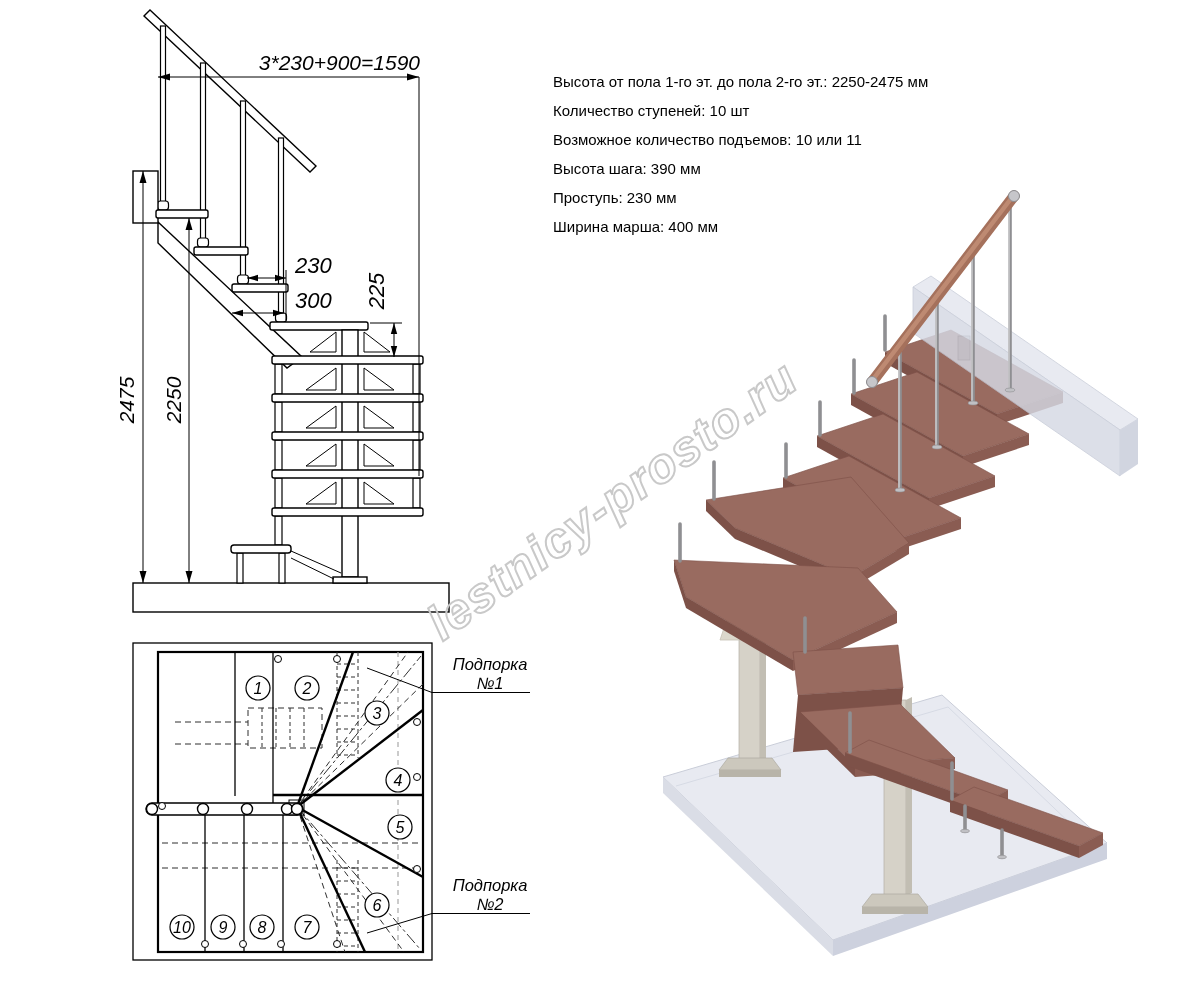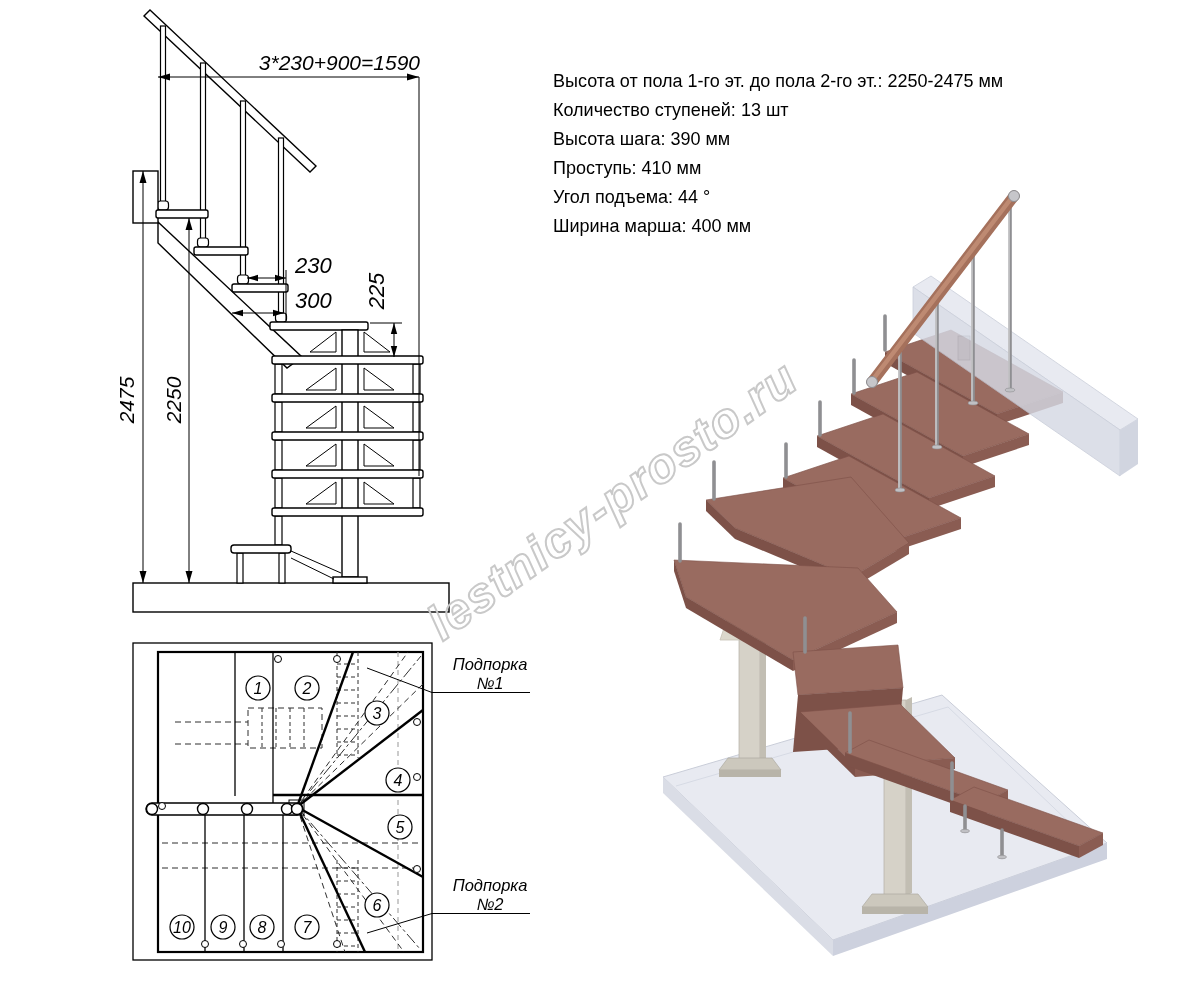--- a/index.html
+++ b/index.html
@@ -1,21 +1,21 @@
 <!DOCTYPE html>
 <html style="--wood-top: #996B60; --wood-front: #7D5148; --wood-side: #8A5C52; --handrail: #A5715C; --handrail-light: #BE8A72; --metal: #8F8F92; --metal-light: #DCDCDE; --slab-top: #E8EAF1; --slab-front: #DADDE6; --slab-side: #CDD1DE; --wall-top: #E3E6EE; --wall-front: #D5D9E4; --wall-side: #C7CCDA; --column: #D6D2C8; --column-side: #C2BEB3; --plate: #CCC8BD; --bracket: #DCD8CC; --watermark: #C9C9C9; --line: #000000;"><head>
 <meta charset="utf-8">
 <style>
   html,body{margin:0;padding:0;background:#fff;}
   body{font-family:"Liberation Sans",sans-serif;}
   .canvas{position:relative;width:1191px;height:993px;background:#fff;overflow:hidden;padding-left:36px;}
   .drawing-svg{position:absolute;left:0;top:0;}
   
   .specs{position:absolute;left:553px;top:67px;width:520px;color:#000;}
-  .specs .spec-line{font-size:18px;line-height:29px;white-space:nowrap;}
+  .specs .spec-line{font-size:15px;line-height:29px;white-space:nowrap;}
   
   .tl{fill:#fff;stroke:#000;stroke-width:1.4;}
   .tl12{fill:#fff;stroke:#000;stroke-width:1.2;}
   .tl2{fill:#fff;stroke:#000;stroke-width:2.2;}
   .ln{stroke:#000;stroke-width:1;fill:none;}
   .ln13{stroke:#000;stroke-width:1.3;fill:none;}
   .thk{stroke:#000;stroke-width:2.4;fill:none;}
   .dsh{stroke:#2f2f2f;stroke-width:1;fill:none;stroke-dasharray:6 4;}
   .dshs{stroke:#2f2f2f;stroke-width:1;fill:none;stroke-dasharray:4 3;}
   .dshg{stroke:#a9a9a9;stroke-width:1.2;fill:none;stroke-dasharray:5 4;}
@@ -401,20 +401,20 @@
         <line class="rail" x1="872" y1="382" x2="1014" y2="196"></line>
         <line class="rail-hi" x1="874" y1="378" x2="1013" y2="196"></line>
         <circle class="cap" cx="872" cy="382" r="5.5"></circle>
         <circle class="cap" cx="1014" cy="196" r="5.5"></circle>
       </g>
     </g>
   </svg>
 
   <div class="specs">
     <div class="spec-line">Высота от пола 1-го эт. до пола 2-го эт.: 2250-2475 мм</div>
-    <div class="spec-line">Количество ступеней: 13 шт</div>
+    <div class="spec-line">Количество ступеней: 10 шт</div>
+    <div class="spec-line">Возможное количество подъемов: 10 или 11</div>
     <div class="spec-line">Высота шага: 390 мм</div>
-    <div class="spec-line">Проступь: 410 мм</div>
-    <div class="spec-line">Угол подъема: 44 °</div>
+    <div class="spec-line">Проступь: 230 мм</div>
     <div class="spec-line">Ширина марша: 400 мм</div>
   </div>
 
 </div>
 
 </body></html>

